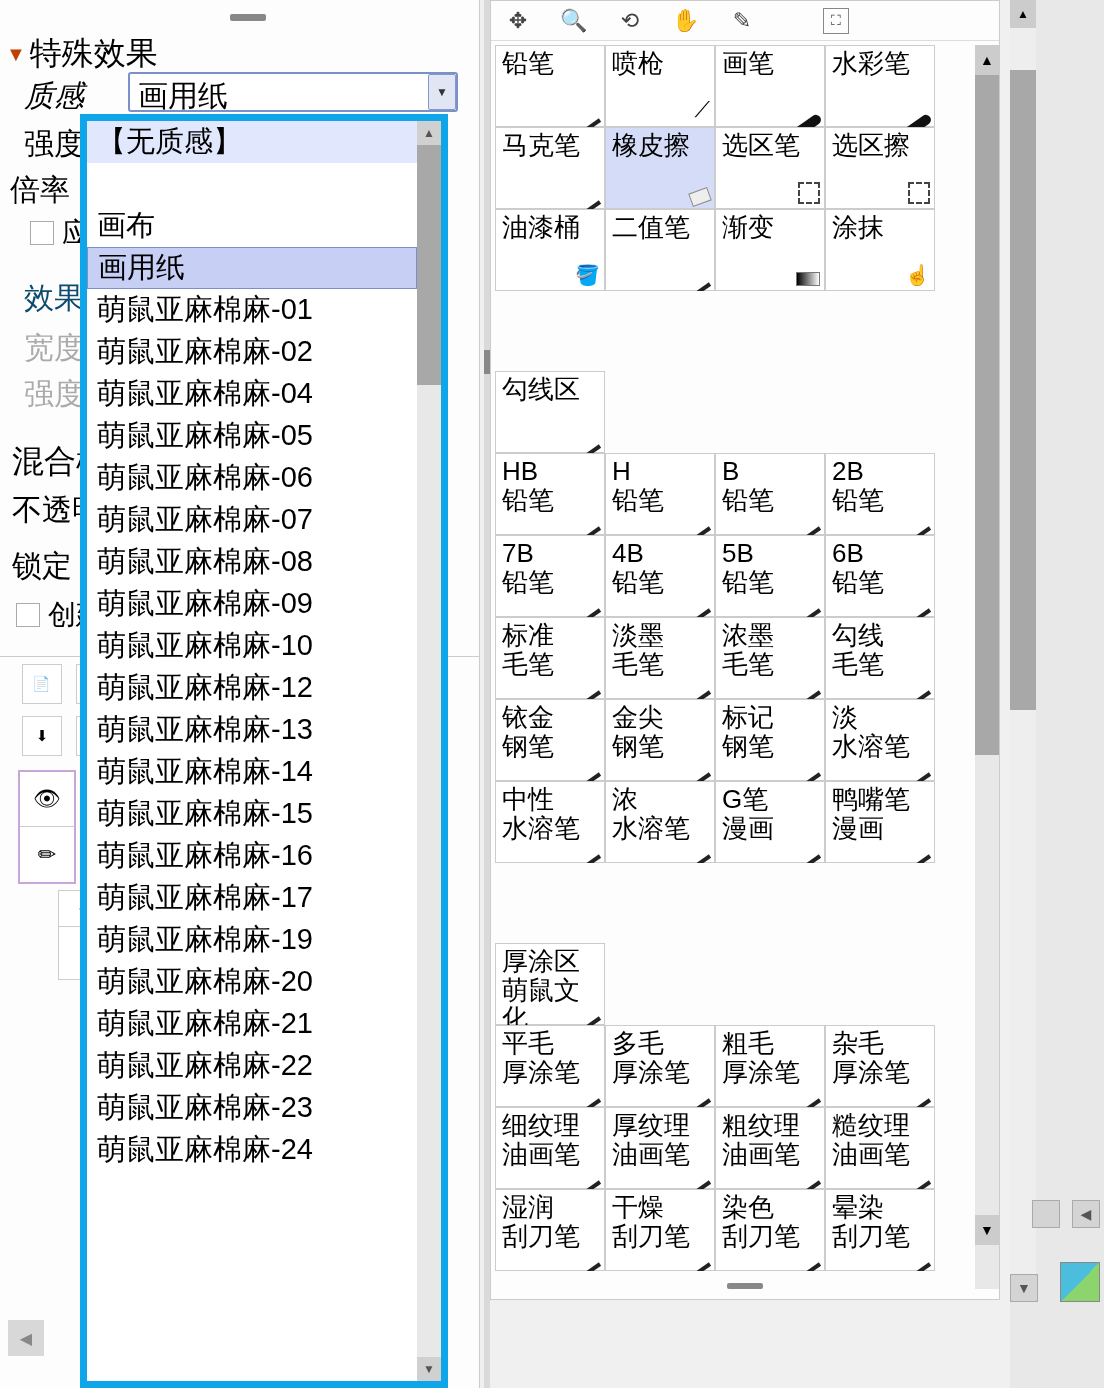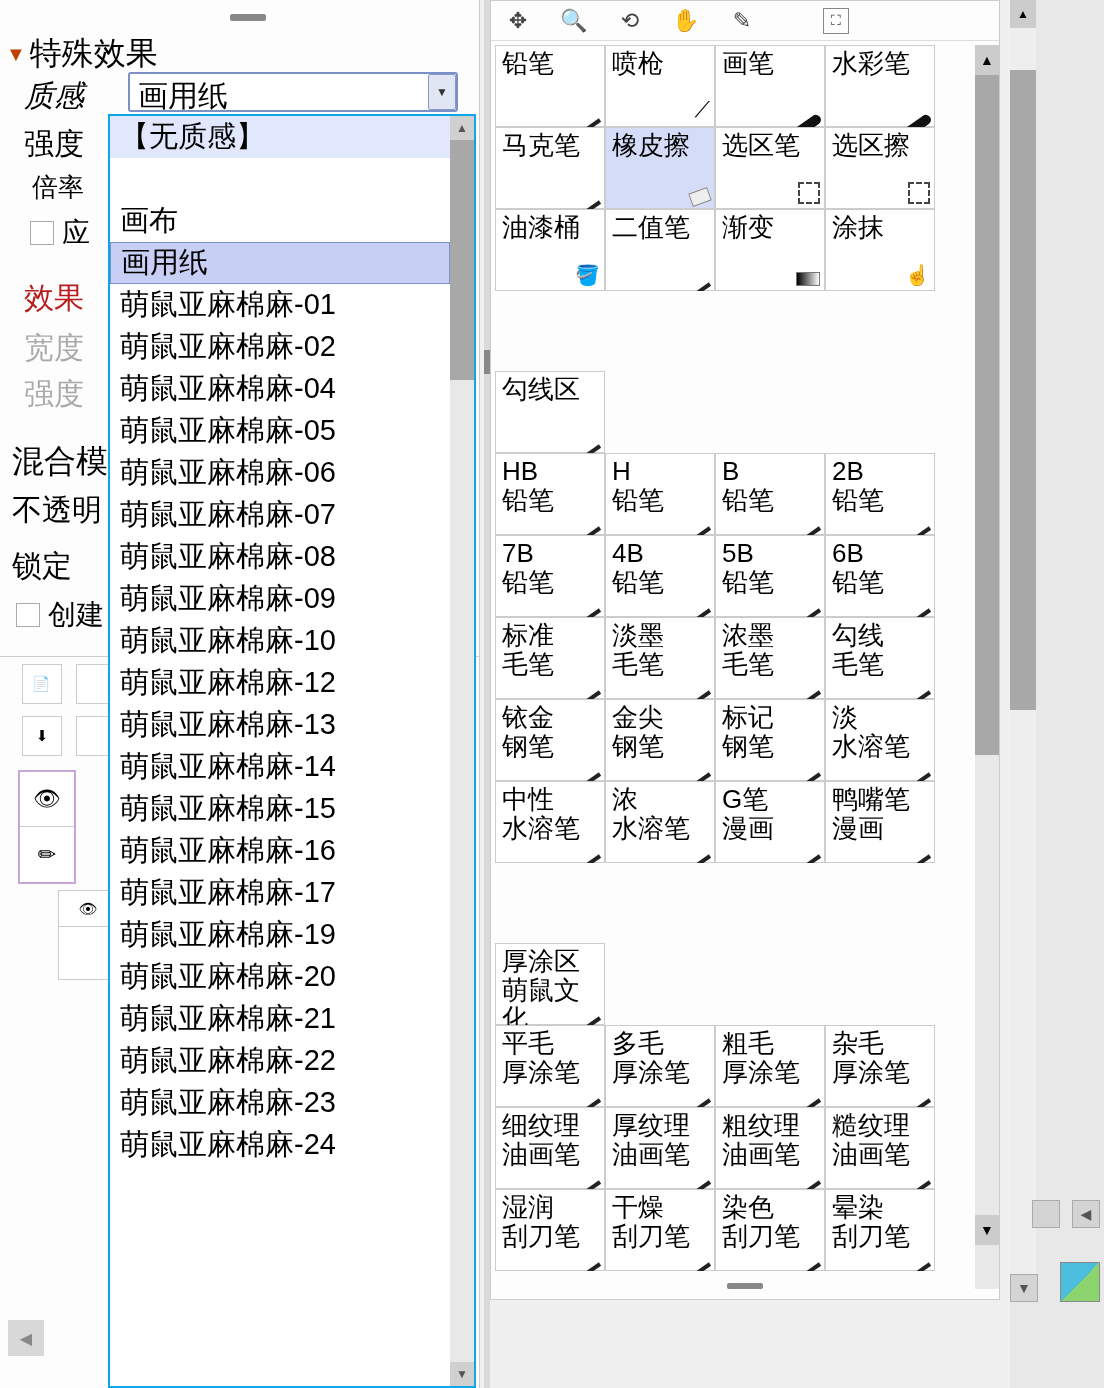--- a/index.html
+++ b/index.html
@@ -74,26 +74,26 @@
     }
     .texture-select .arrow::after {
       content: "▼";
       font-size: 12px;
       color: #333;
     }
     
     
     .dropdown {
       position: absolute;
-      left: 108px;
+      left: 80px;
       top: 114px;
       width: 368px;
       height: 1274px;
       background: #fff;
-      border: 2px solid #0ea5e9;
+      border: 7px solid #0ea5e9;
       z-index: 100;
       display: flex;
     }
     .dropdown-list {
       flex: 1;
       overflow: hidden;
     }
     .dropdown-item {
       padding: 4px 10px;
       font-size: 29px;
@@ -404,28 +404,28 @@
     <span>特殊效果</span>
   </div>
 
   <div style="position:absolute; top:76px; left:24px; font-size:30px;font-style:italic;">质感</div>
   <div class="texture-select">
     <div class="value">画用纸</div>
     <div class="arrow"></div>
   </div>
 
   <div style="position:absolute; top:124px; left:24px; font-size:30px;">强度</div>
-  <div style="position:absolute; top:170px; left:32px; font-size:26px;font-family:Liberation Mono, monospace;">倍率</div>
+  <div style="position:absolute; top:170px; left:10px; font-size:30px;font-family:Liberation Mono, monospace;">倍率</div>
 
   <div style="position:absolute; top:214px; left:30px; display:flex; align-items:center; font-size:28px;">
     <span class="checkbox-sq"></span>
     <span>应</span>
   </div>
 
-  <div style="position:absolute; top:278px; left:24px; font-size:30px; color:#b91c1c;">效果</div>
+  <div style="position:absolute; top:278px; left:24px; font-size:30px; color:#0c4a6e;">效果</div>
   <div style="position:absolute; top:328px; left:24px; font-size:30px; color:#aaa;">宽度</div>
   <div style="position:absolute; top:374px; left:24px; font-size:30px; color:#aaa;">强度</div>
 
   <div style="position:absolute; top:440px; left:12px; font-size:32px;">混合模</div>
   <div style="position:absolute; top:490px; left:12px; font-size:30px;">不透明</div>
   <div style="position:absolute; top:546px; left:12px; font-size:30px;">锁定</div>
 
   <div style="position:absolute; top:596px; left:16px; display:flex; align-items:center; font-size:28px;">
     <span class="checkbox-sq"></span>
     <span>创建</span>

